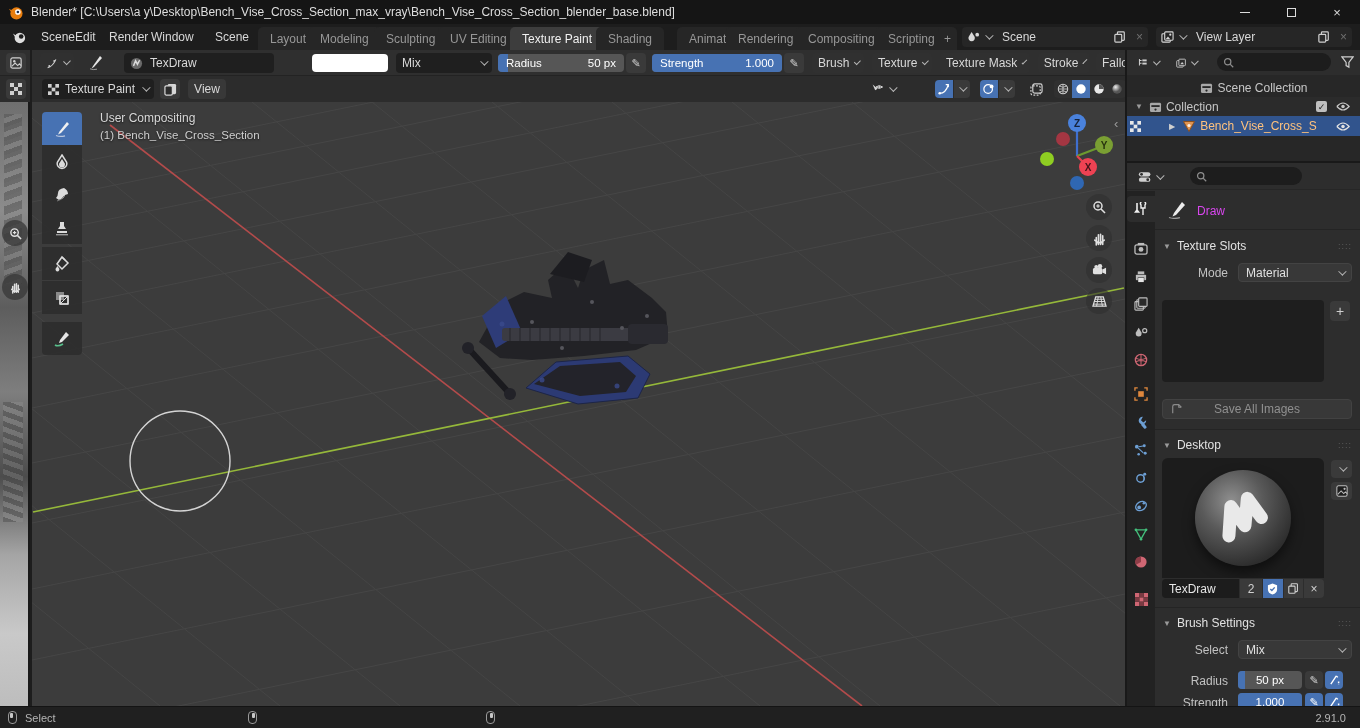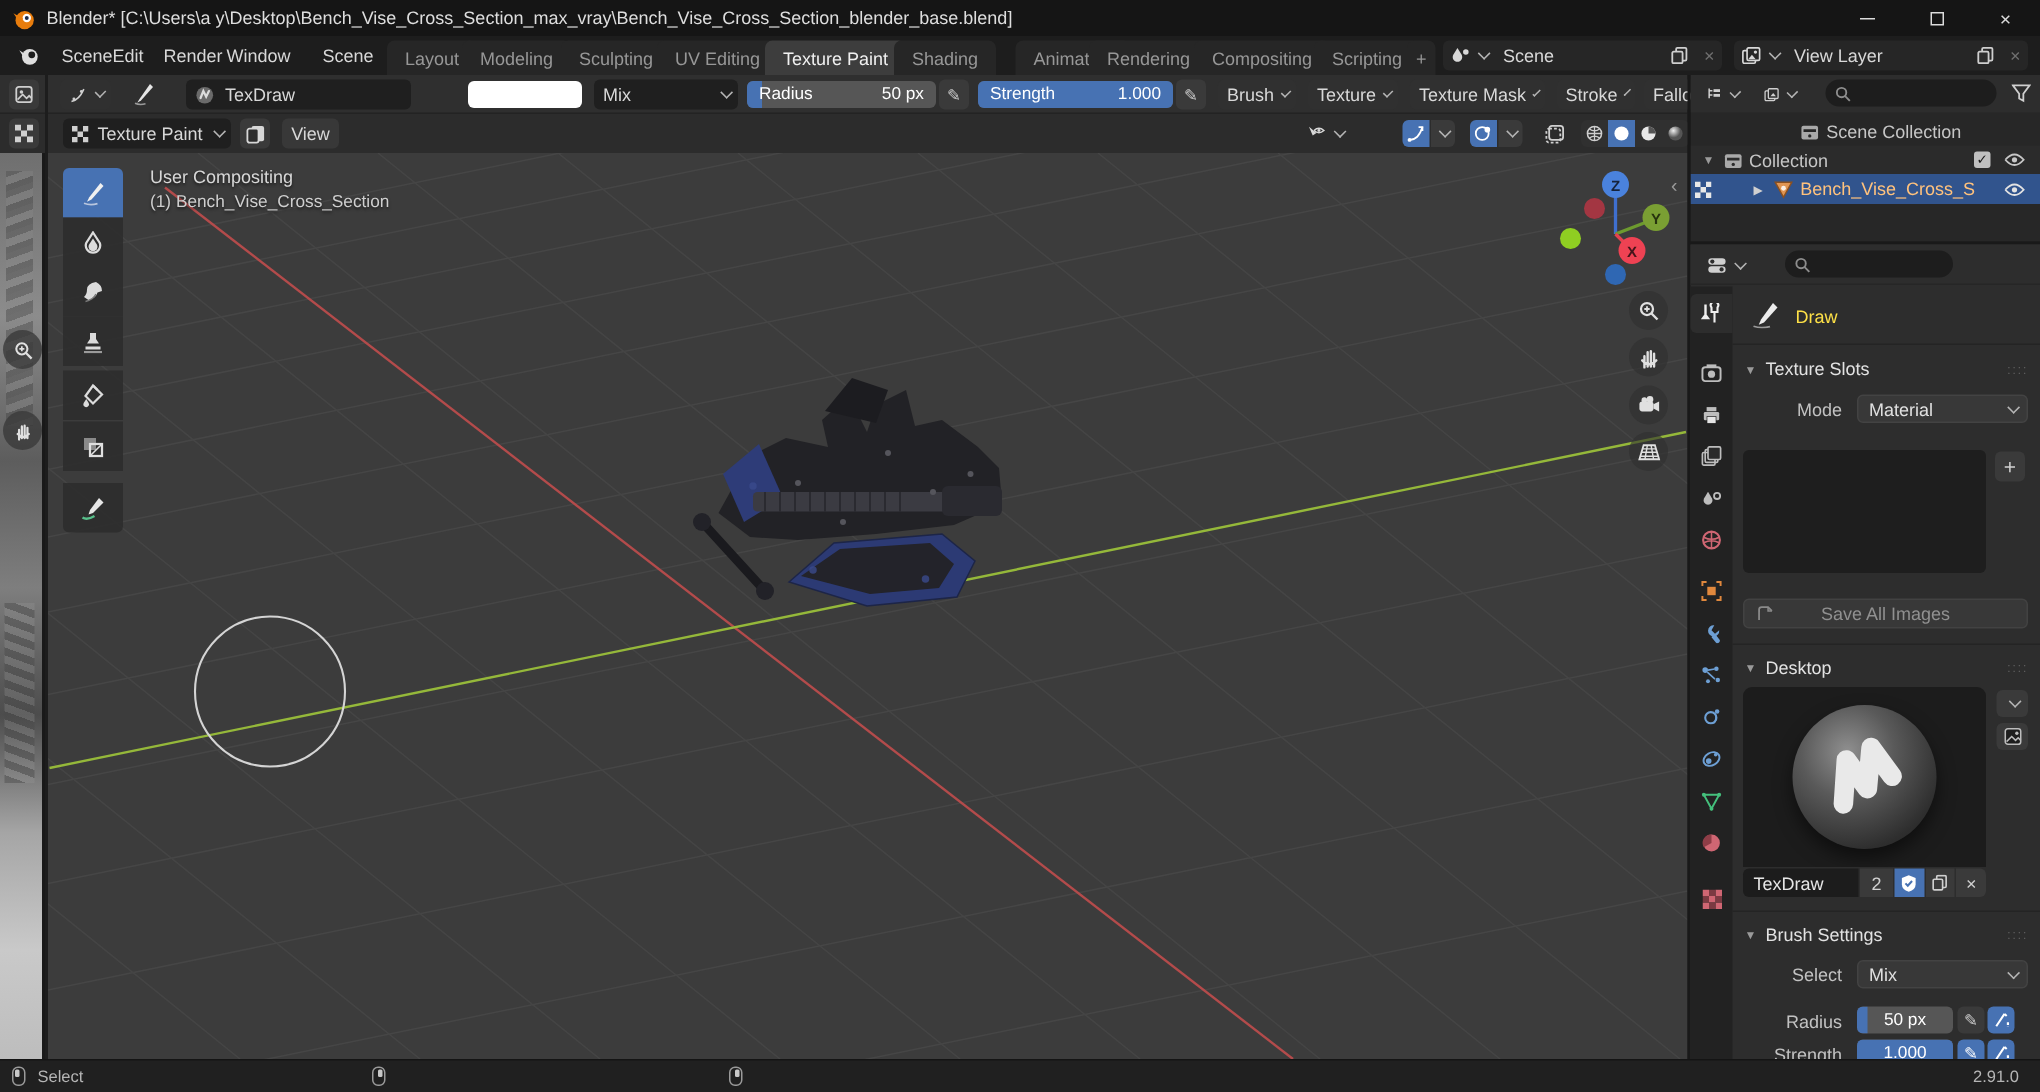--- a/index.html
+++ b/index.html
@@ -714,21 +714,21 @@
           <rect x="8" y="4" width="4" height="4" fill="#7b3a42"></rect>
           <rect x="4" y="8" width="4" height="4" fill="#7b3a42"></rect>
         </svg>
     </div>
   </div>
 
   <svg class="abs" style="left:40px;top:38px;" width="20" height="18" viewBox="0 0 20 18">
       <path d="M15,1 L18,4 L9,14 L5.5,15.5 L7,12 Z" fill="#ececec"></path>
       <path d="M2,16.5 q5,1.8 11,.2" stroke="#9a9a9a" stroke-width="1.2" fill="none"></path>
     </svg>
-  <div class="abs" style="left:70px;top:41px;color:#fde047;">Draw</div>
+  <div class="abs" style="left:70px;top:41px;color:#d946ef;">Draw</div>
   <div class="sep" style="top:66px;"></div>
 
   <div class="panelhdr" style="top:72px;">
     <span class="tri">▼</span>
     <span>Texture Slots</span>
     <span class="grip">::::</span>
   </div>
   <div class="plabel" style="left:29px;top:103px;">Mode</div>
   <div class="pdd" style="left:111px;top:100px;width:114px;">
     <span>Material</span>

